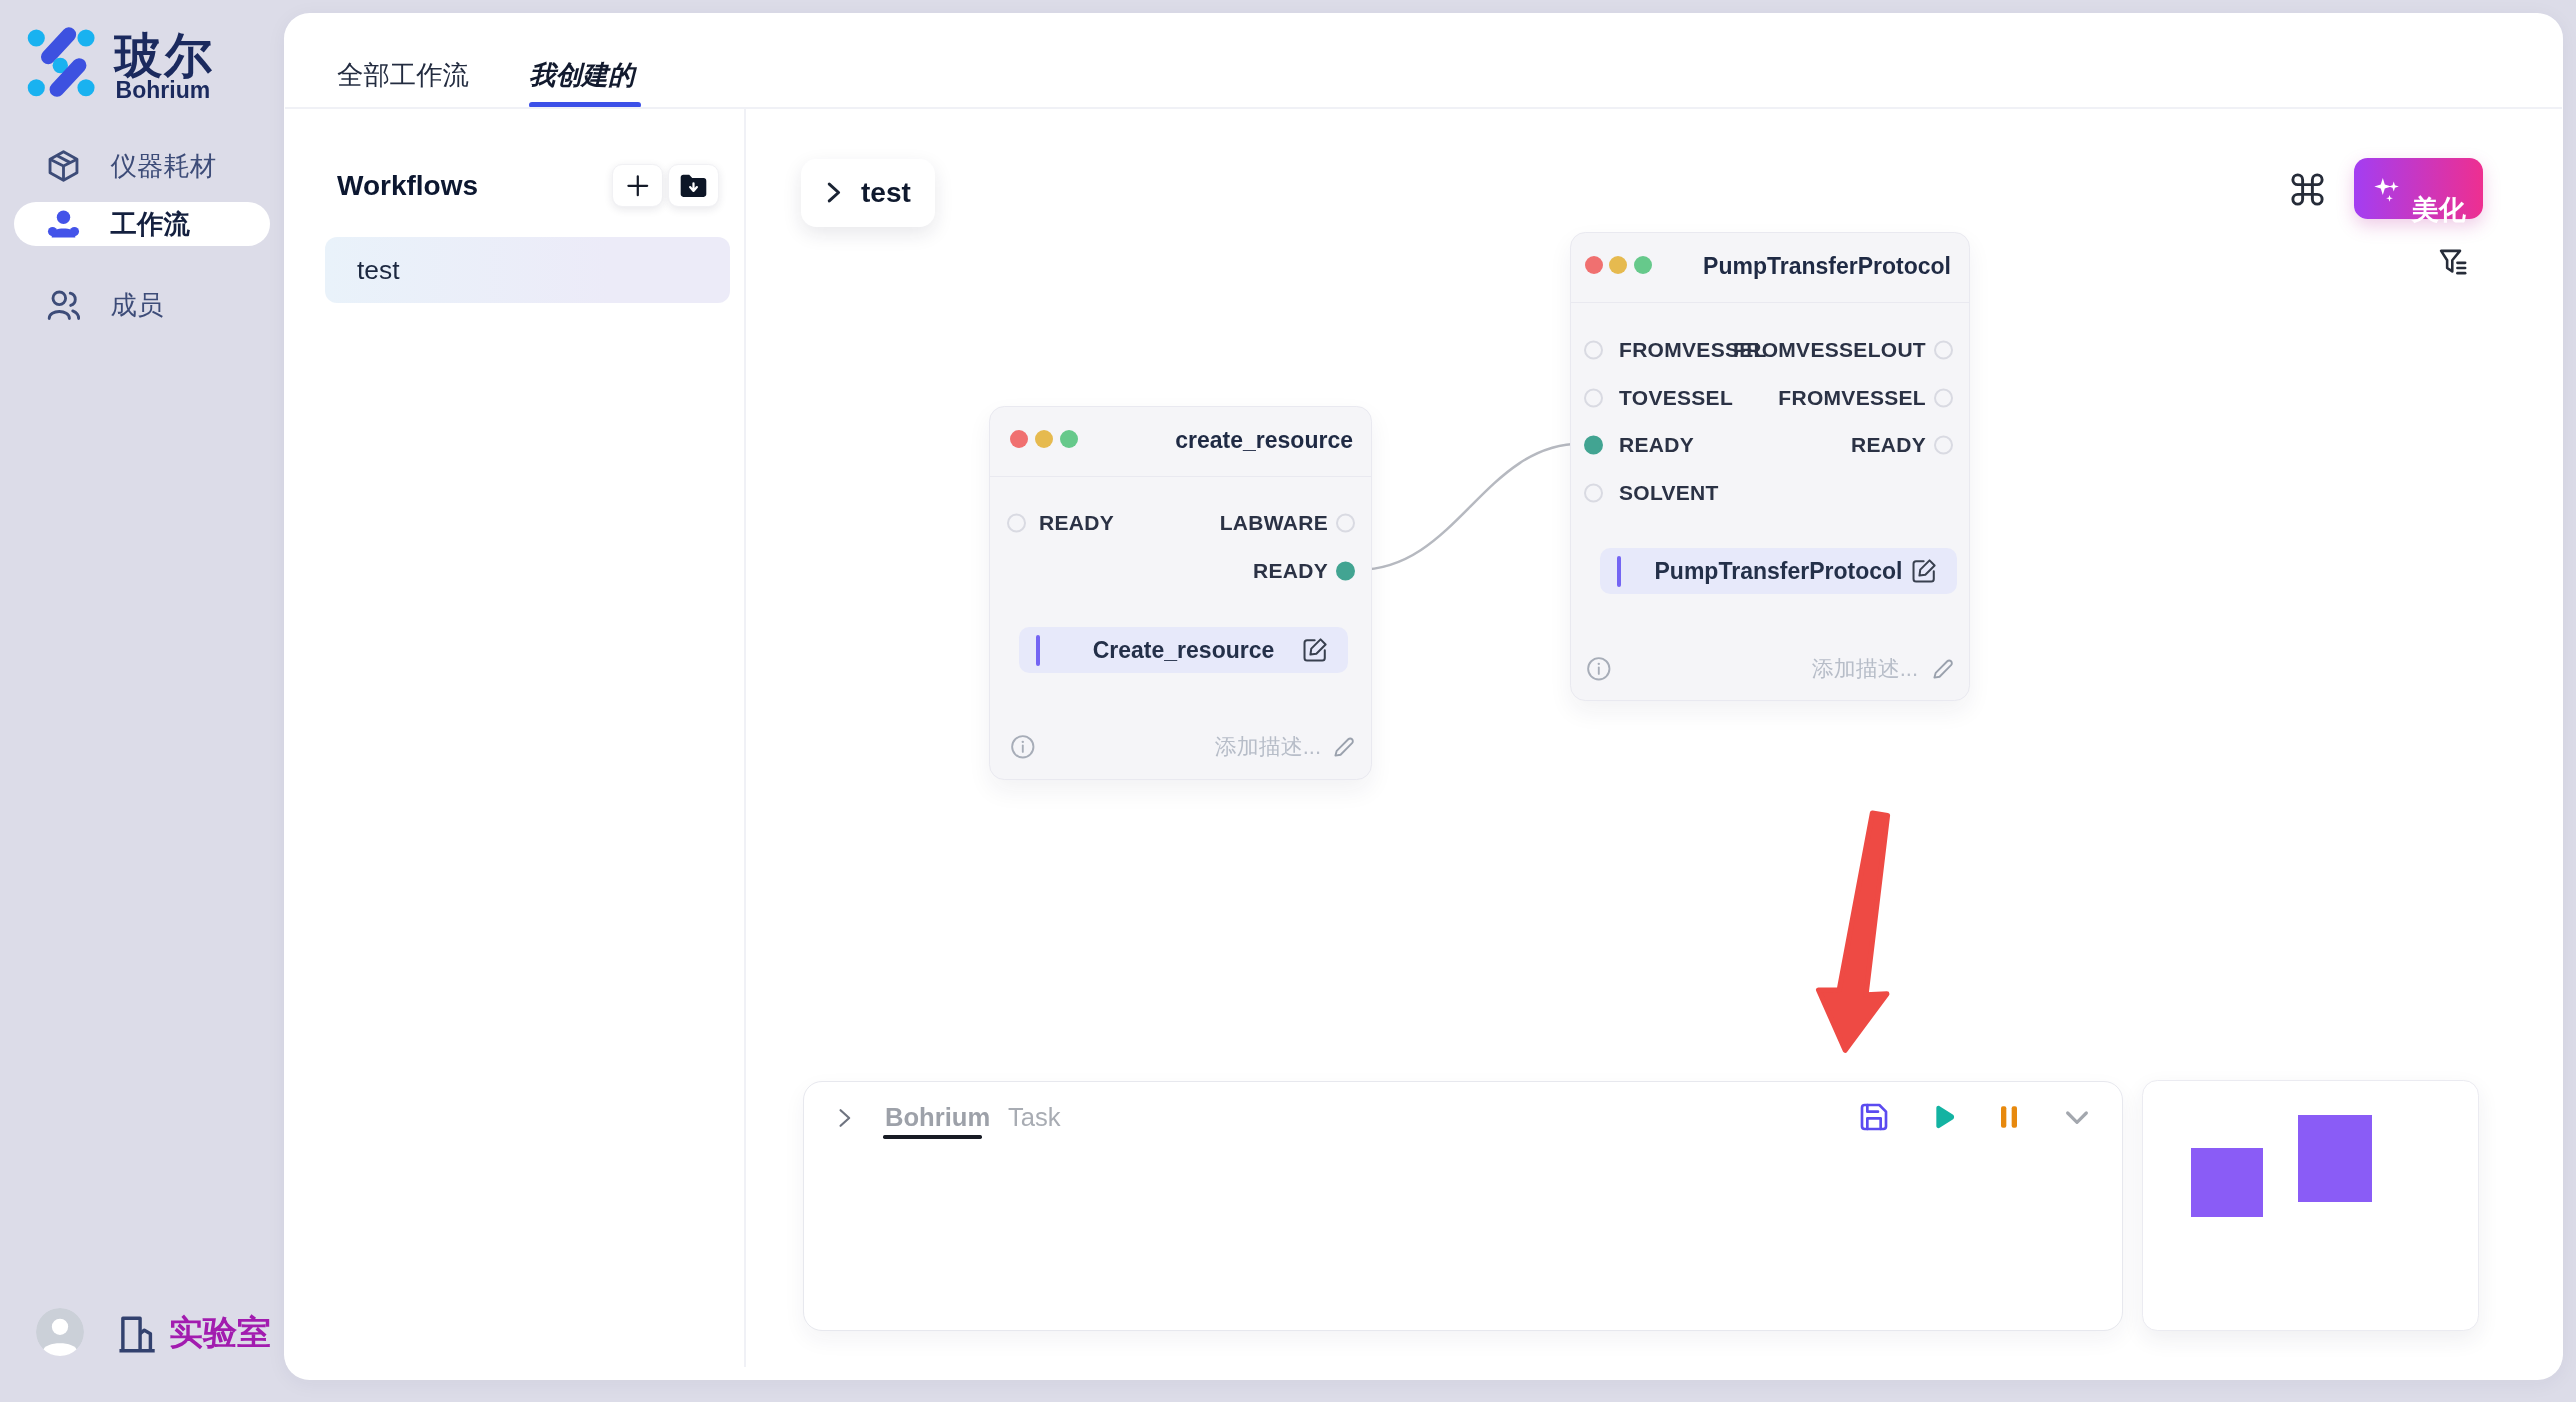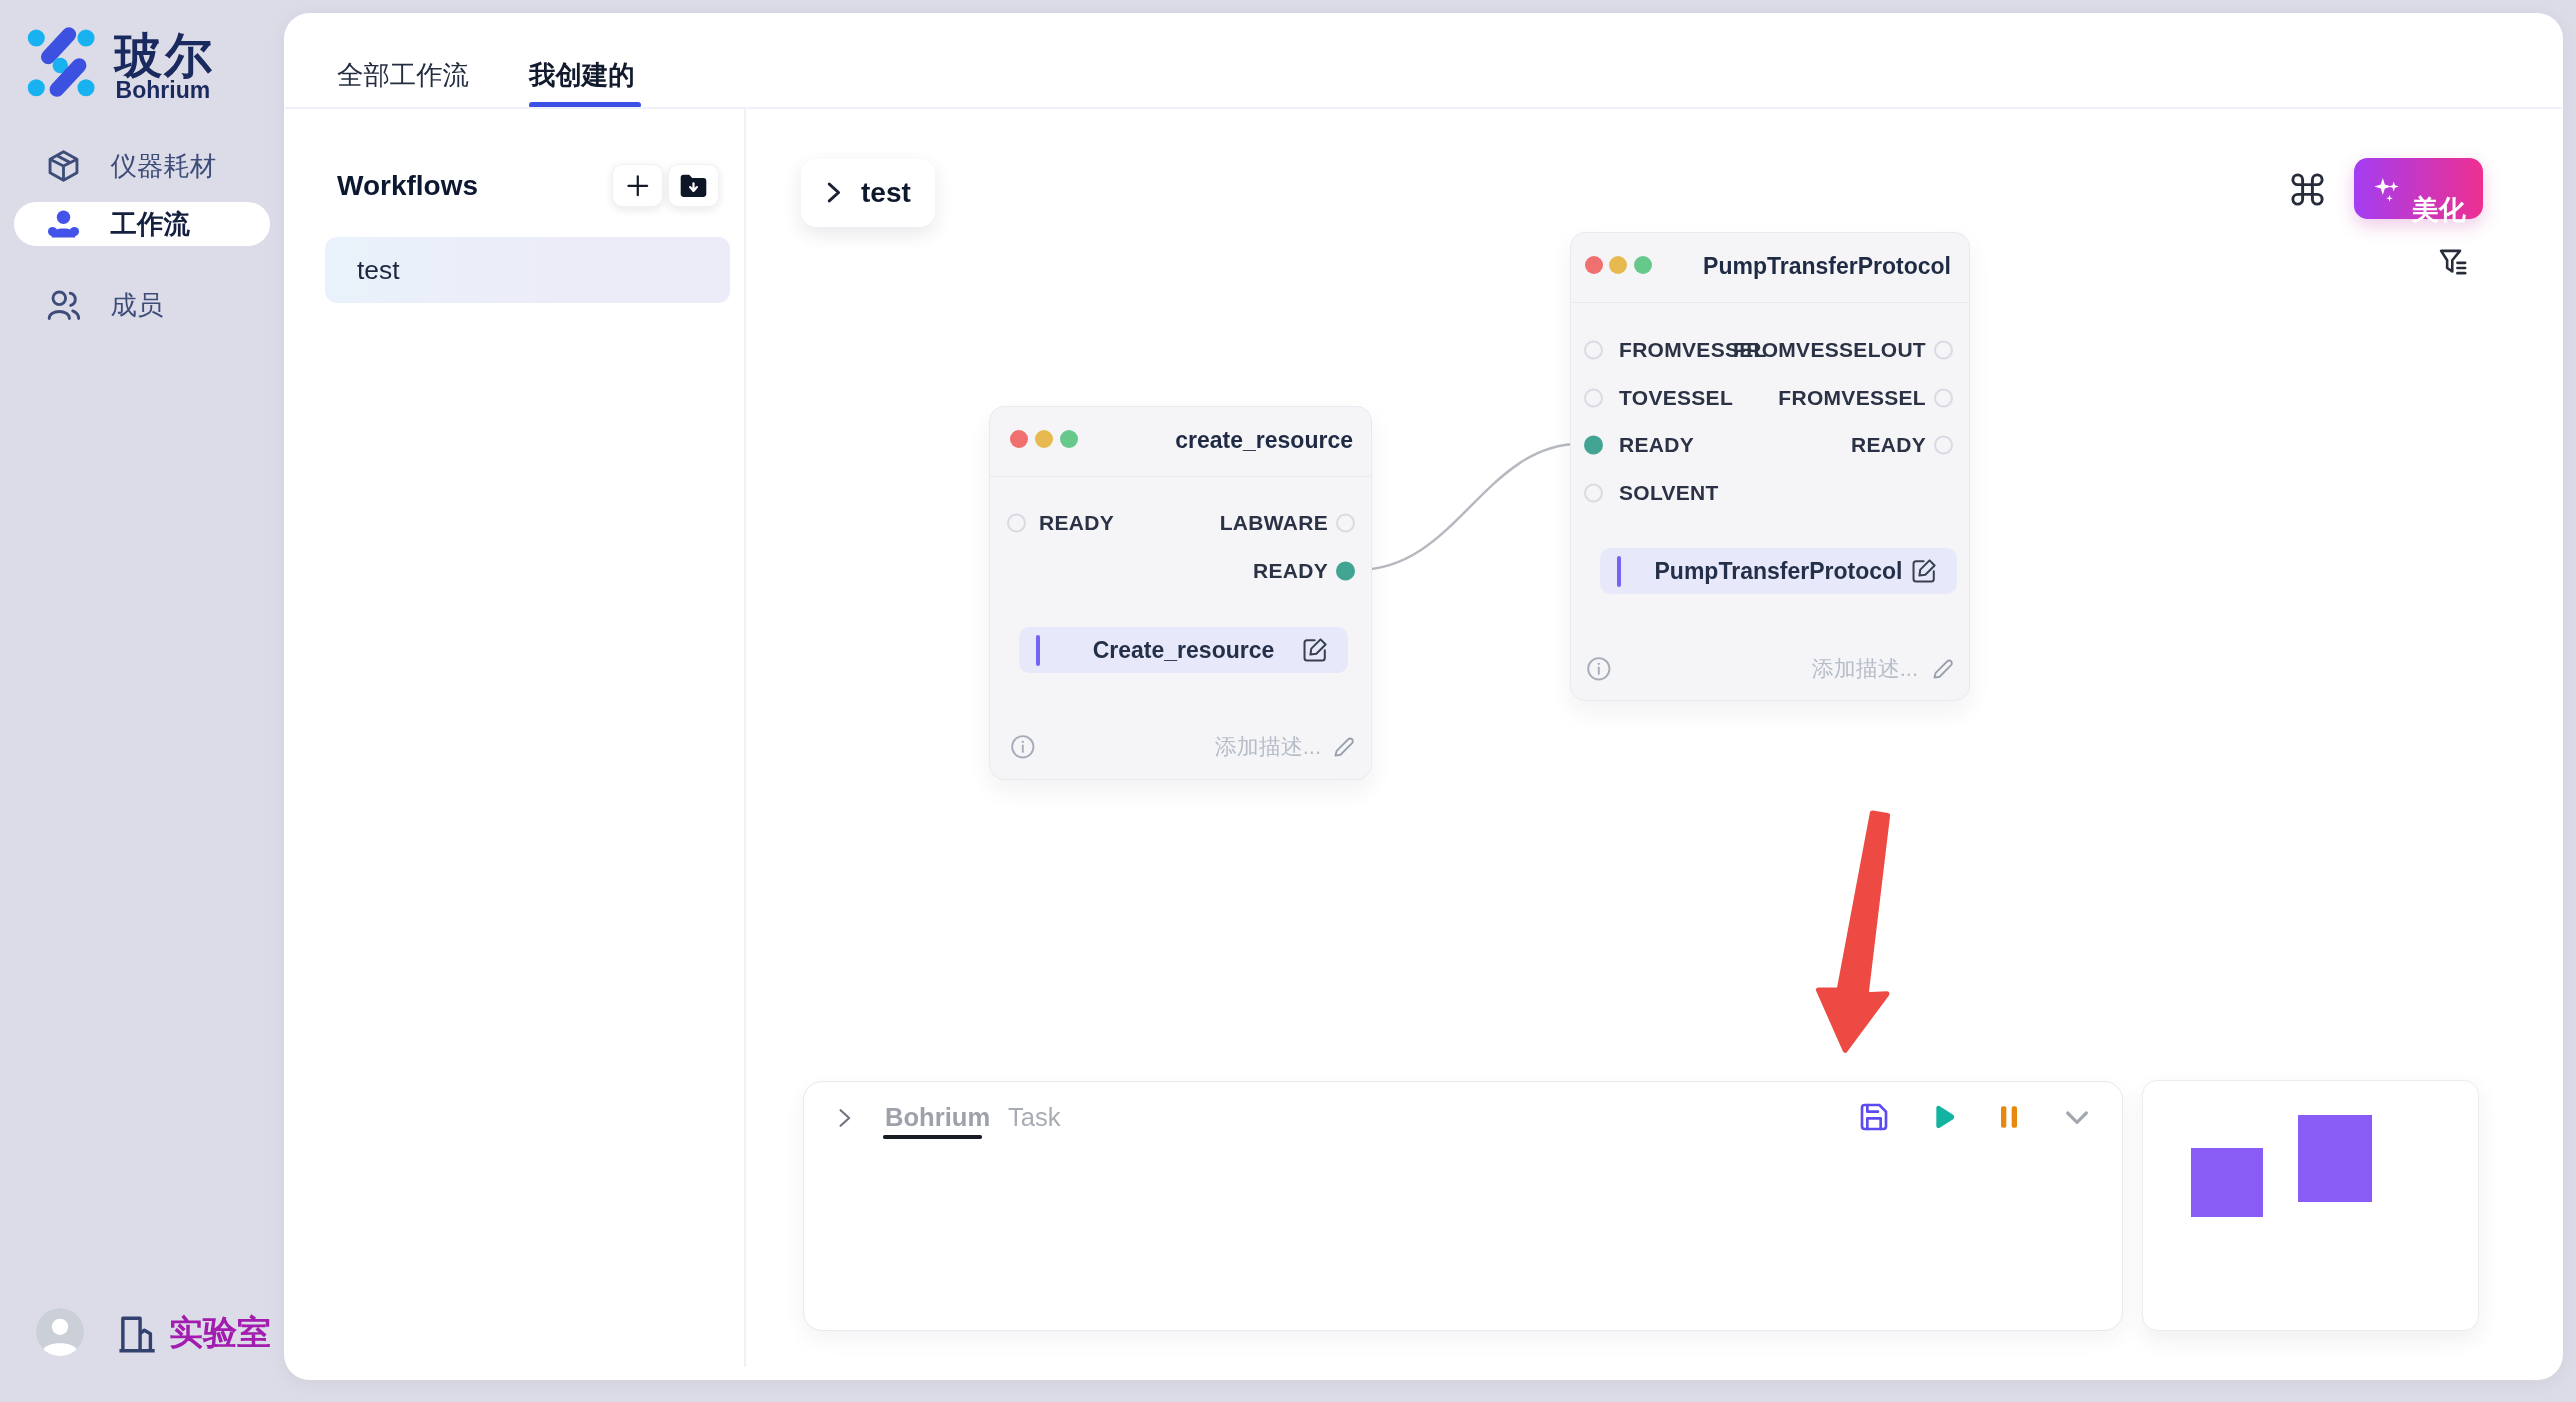--- a/index.html
+++ b/index.html
@@ -26,21 +26,21 @@
   .lab-entry { position:absolute; left:116px; top:1310px; height:46px; cursor:pointer; }
   .lab-entry .b-icon { position:absolute; left:0; top:2.6px; width:43px; height:43px; }
   .lab-entry .b-label { position:absolute; left:53px; top:50%; transform:translateY(-50%); font-size:34px; font-weight:600; color:#a21caf; white-space:nowrap; }
 
   
   .main-card { position:absolute; left:284px; top:12.8px; width:2279px; height:1367px; background:#ffffff; border-radius:25.6px; box-shadow:0 3.4px 20.4px rgba(40,42,80,.05); }
 
   
   .tab { position:absolute; top:58px; font-size:26.4px; color:#232c40; cursor:pointer; white-space:nowrap; }
   .tab-all { left:337px; font-weight:500; }
-  .tab-mine { left:529px; font-weight:700; color:#121a2e; }
+  .tab-mine { left:529px; font-weight:700; color:#121a2e;font-style:italic; }
   .tab-underline { position:absolute; left:529px; top:102px; width:112px; height:6px; border-radius:3.4px; background:#3c50e8; }
   .tab-divider { position:absolute; left:285px; top:107px; width:2277px; height:1.7px; background:#f0f1f6; }
 
   
   .wf-title { position:absolute; left:337px; top:170px; font-size:28px; font-weight:800; color:#0c1730; }
   .icon-btn { position:absolute; top:164px; width:51px; height:43px; background:#fff; border:0.9px solid #f1f1f4; border-radius:10.2px; box-shadow:0 2.6px 8.5px rgba(30,34,60,.10); cursor:pointer; display:flex; align-items:center; justify-content:center; }
   .btn-plus { left:612px; }
   .btn-folder { left:668px; }
   .wf-item { position:absolute; left:325px; top:237px; width:405px; height:66px; border-radius:12px; background:linear-gradient(90deg,#e9f2fa 0%,#ecebf8 70%); cursor:pointer; }
   .wf-item .wf-name { position:absolute; left:32px; top:50%; transform:translateY(-50%); font-size:26.4px; font-weight:500; color:#1c2840; }

